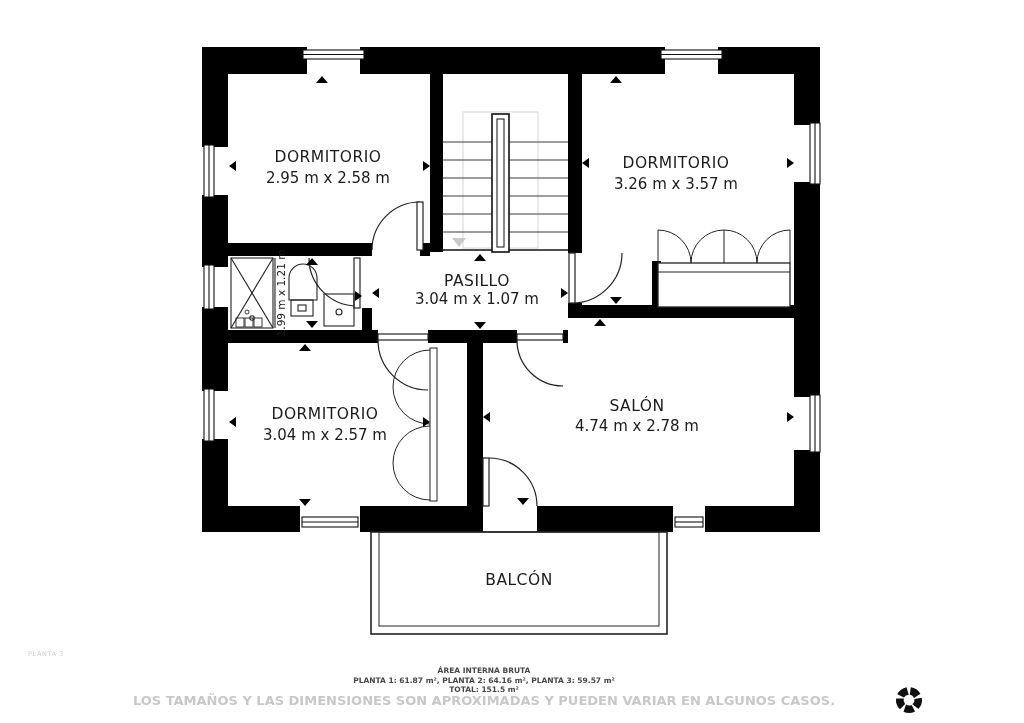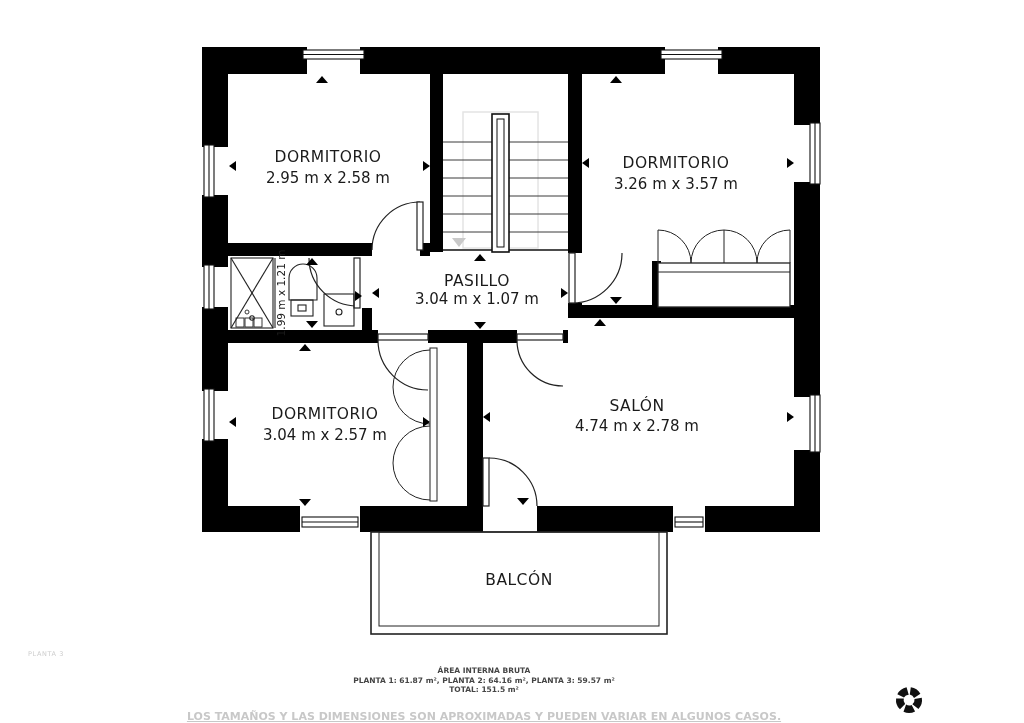--- a/index.html
+++ b/index.html
@@ -6,21 +6,21 @@
   .page{position:relative;width:936px;height:723px;background:#fff;overflow:hidden;
         font-family:"DejaVu Sans","Liberation Sans",sans-serif;}
   svg text{font-family:"DejaVu Sans","Liberation Sans",sans-serif;fill:#1a1a1a;}
   .room-name{font-size:15.5px;letter-spacing:.5px;}
   .room-dims{font-size:15px;}
   .bath-dims{font-size:10.5px;}
   .floor-label{position:absolute;left:28px;top:650px;font-size:6.5px;color:#cdcdcd;letter-spacing:.6px;text-align:center;}
   .footer{position:absolute;left:0;right:0;top:666px;text-align:center;color:#454545;line-height:9.5px;padding-left:32px;}
   .footer .l1{font-size:7.5px;font-weight:700;}
   .footer .l2{font-size:7.5px;font-weight:700;}
-  .footer .disc{font-size:11px;color:#c8c8c8;font-weight:700;margin-top:17px;text-decoration:underline;}
+  .footer .disc{font-size:13px;color:#c8c8c8;font-weight:700;margin-top:1px;}
   .brand{position:absolute;right:12px;bottom:8px;display:flex;align-items:center;gap:7px;}
   .brand-text{font-family:"DejaVu Serif","Liberation Serif",serif;font-size:22px;color:#161616;}
   .brand-tm{font-size:8px;vertical-align:10px;color:#161616;}
 </style>
 </head>
 <body>
 
 <div class="page">
 
 <svg width="1024" height="723" viewBox="0 0 1024 723">

